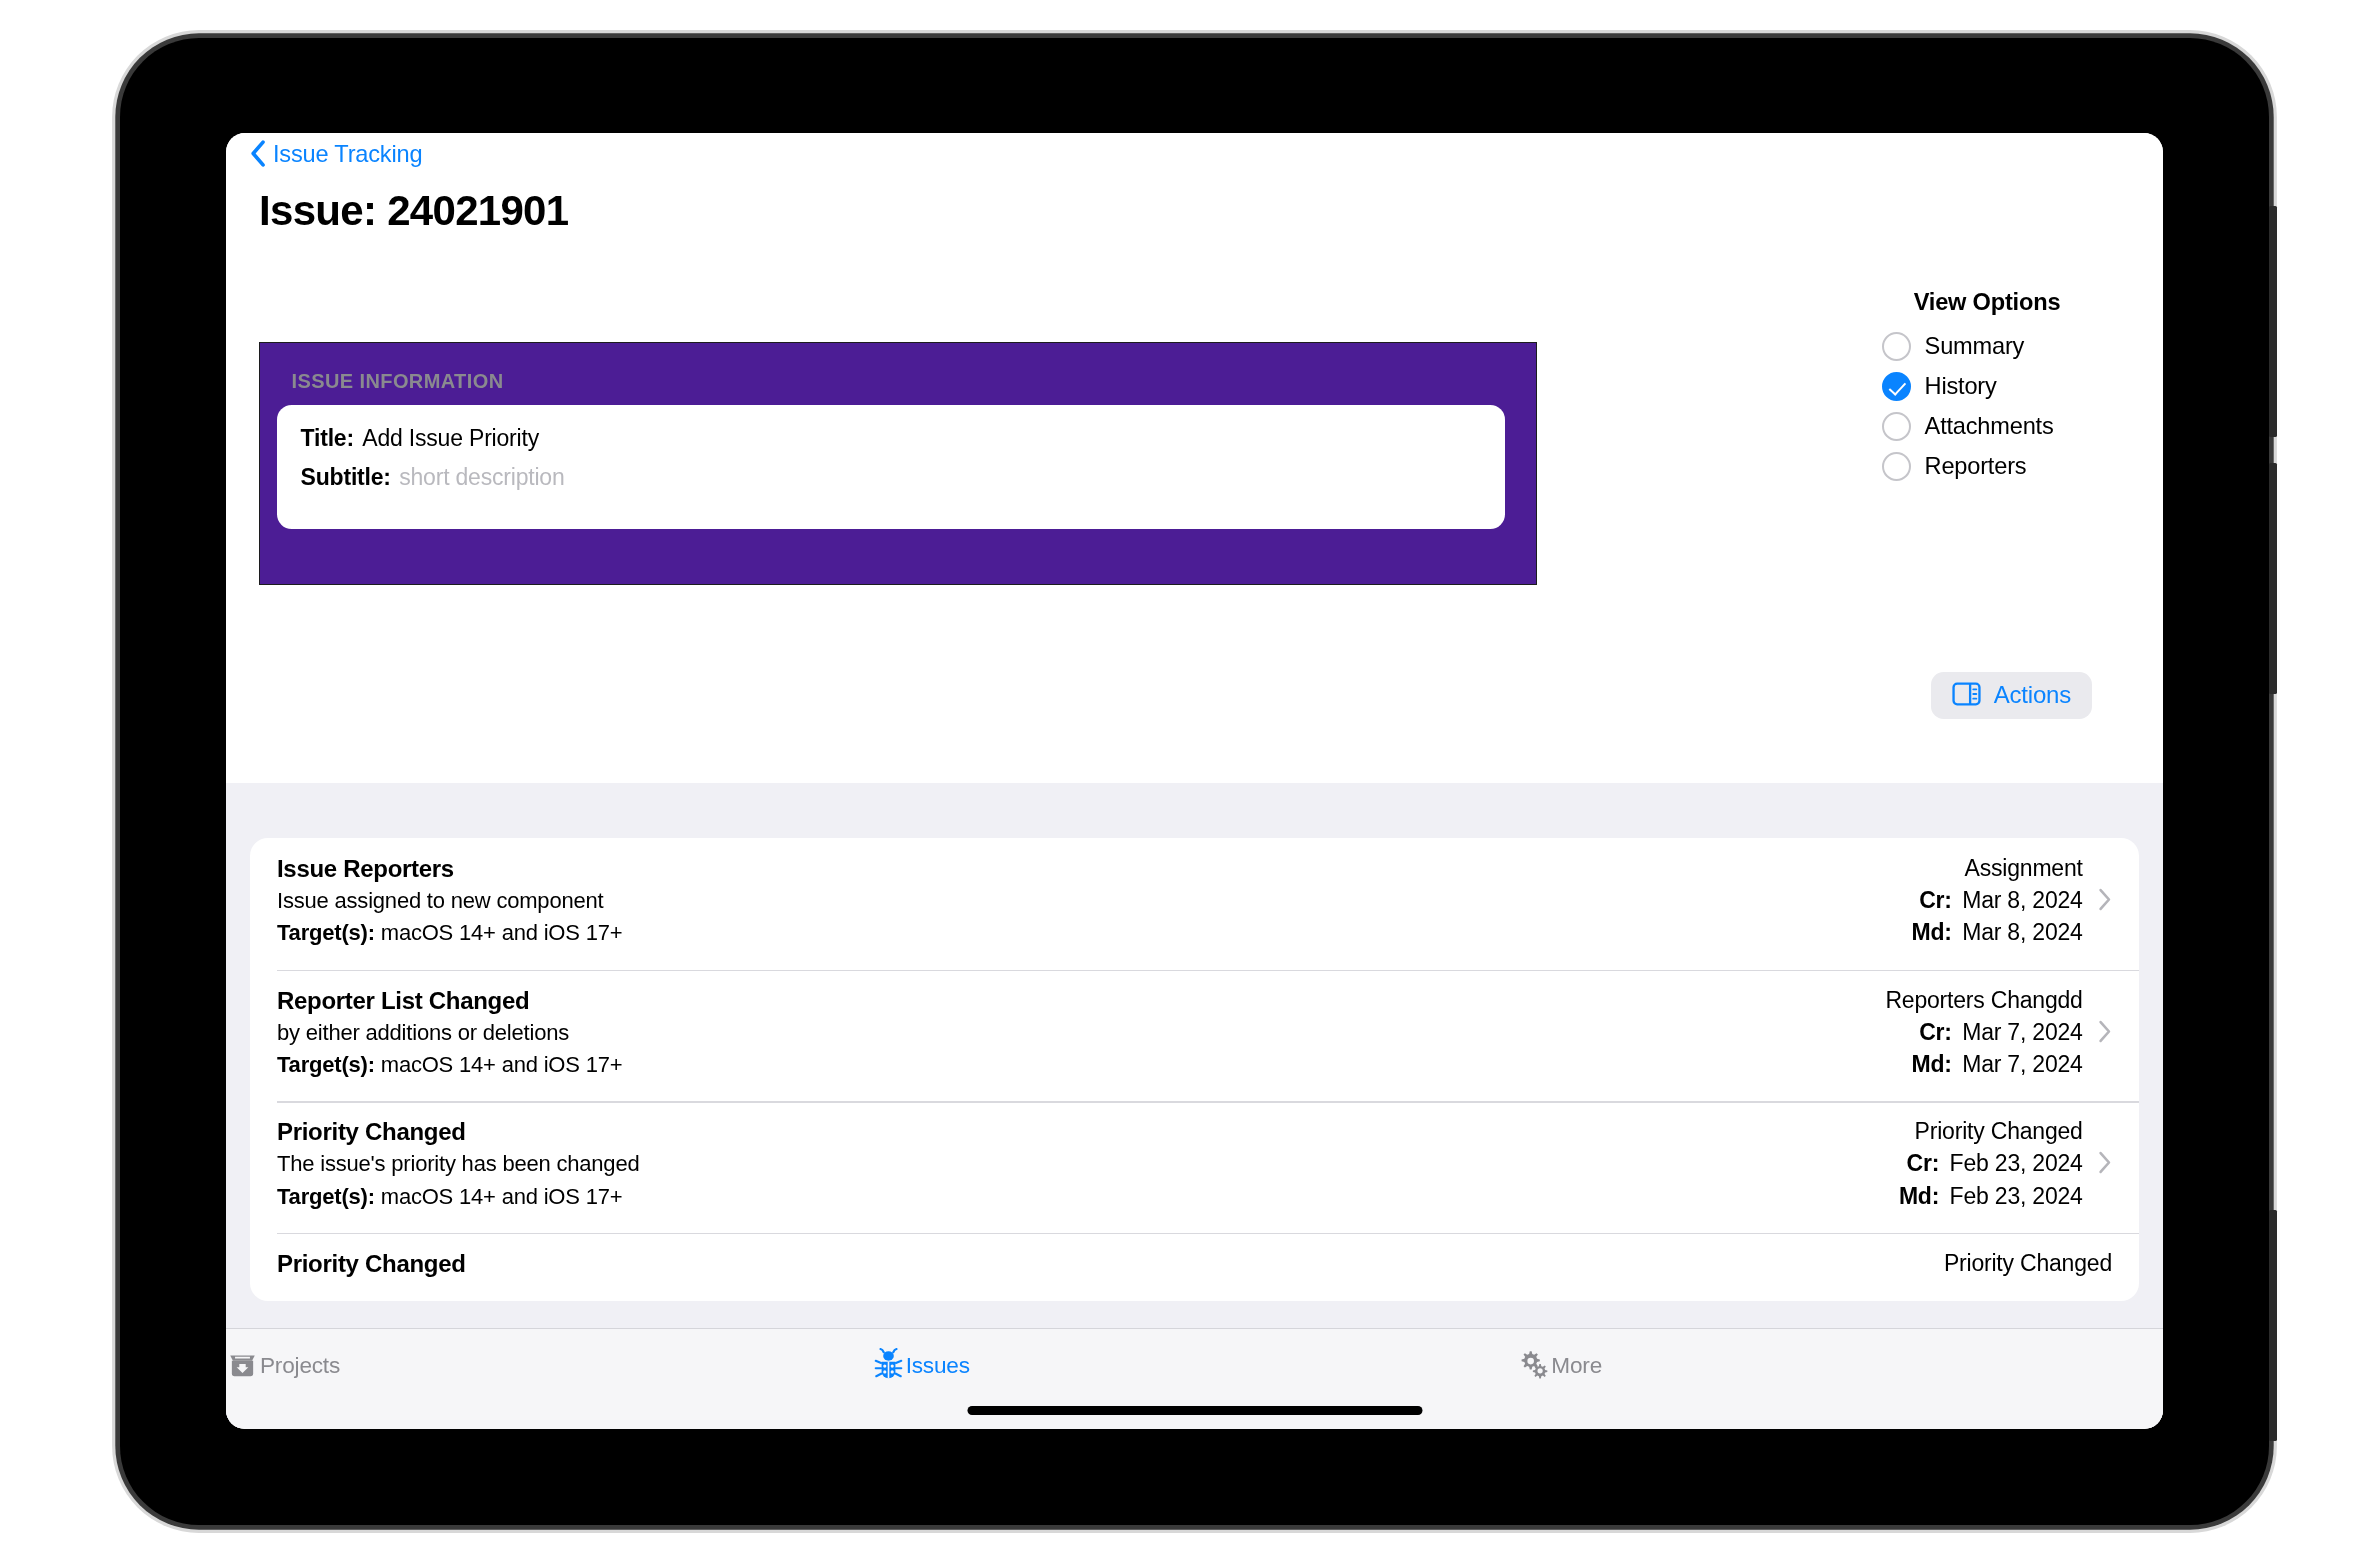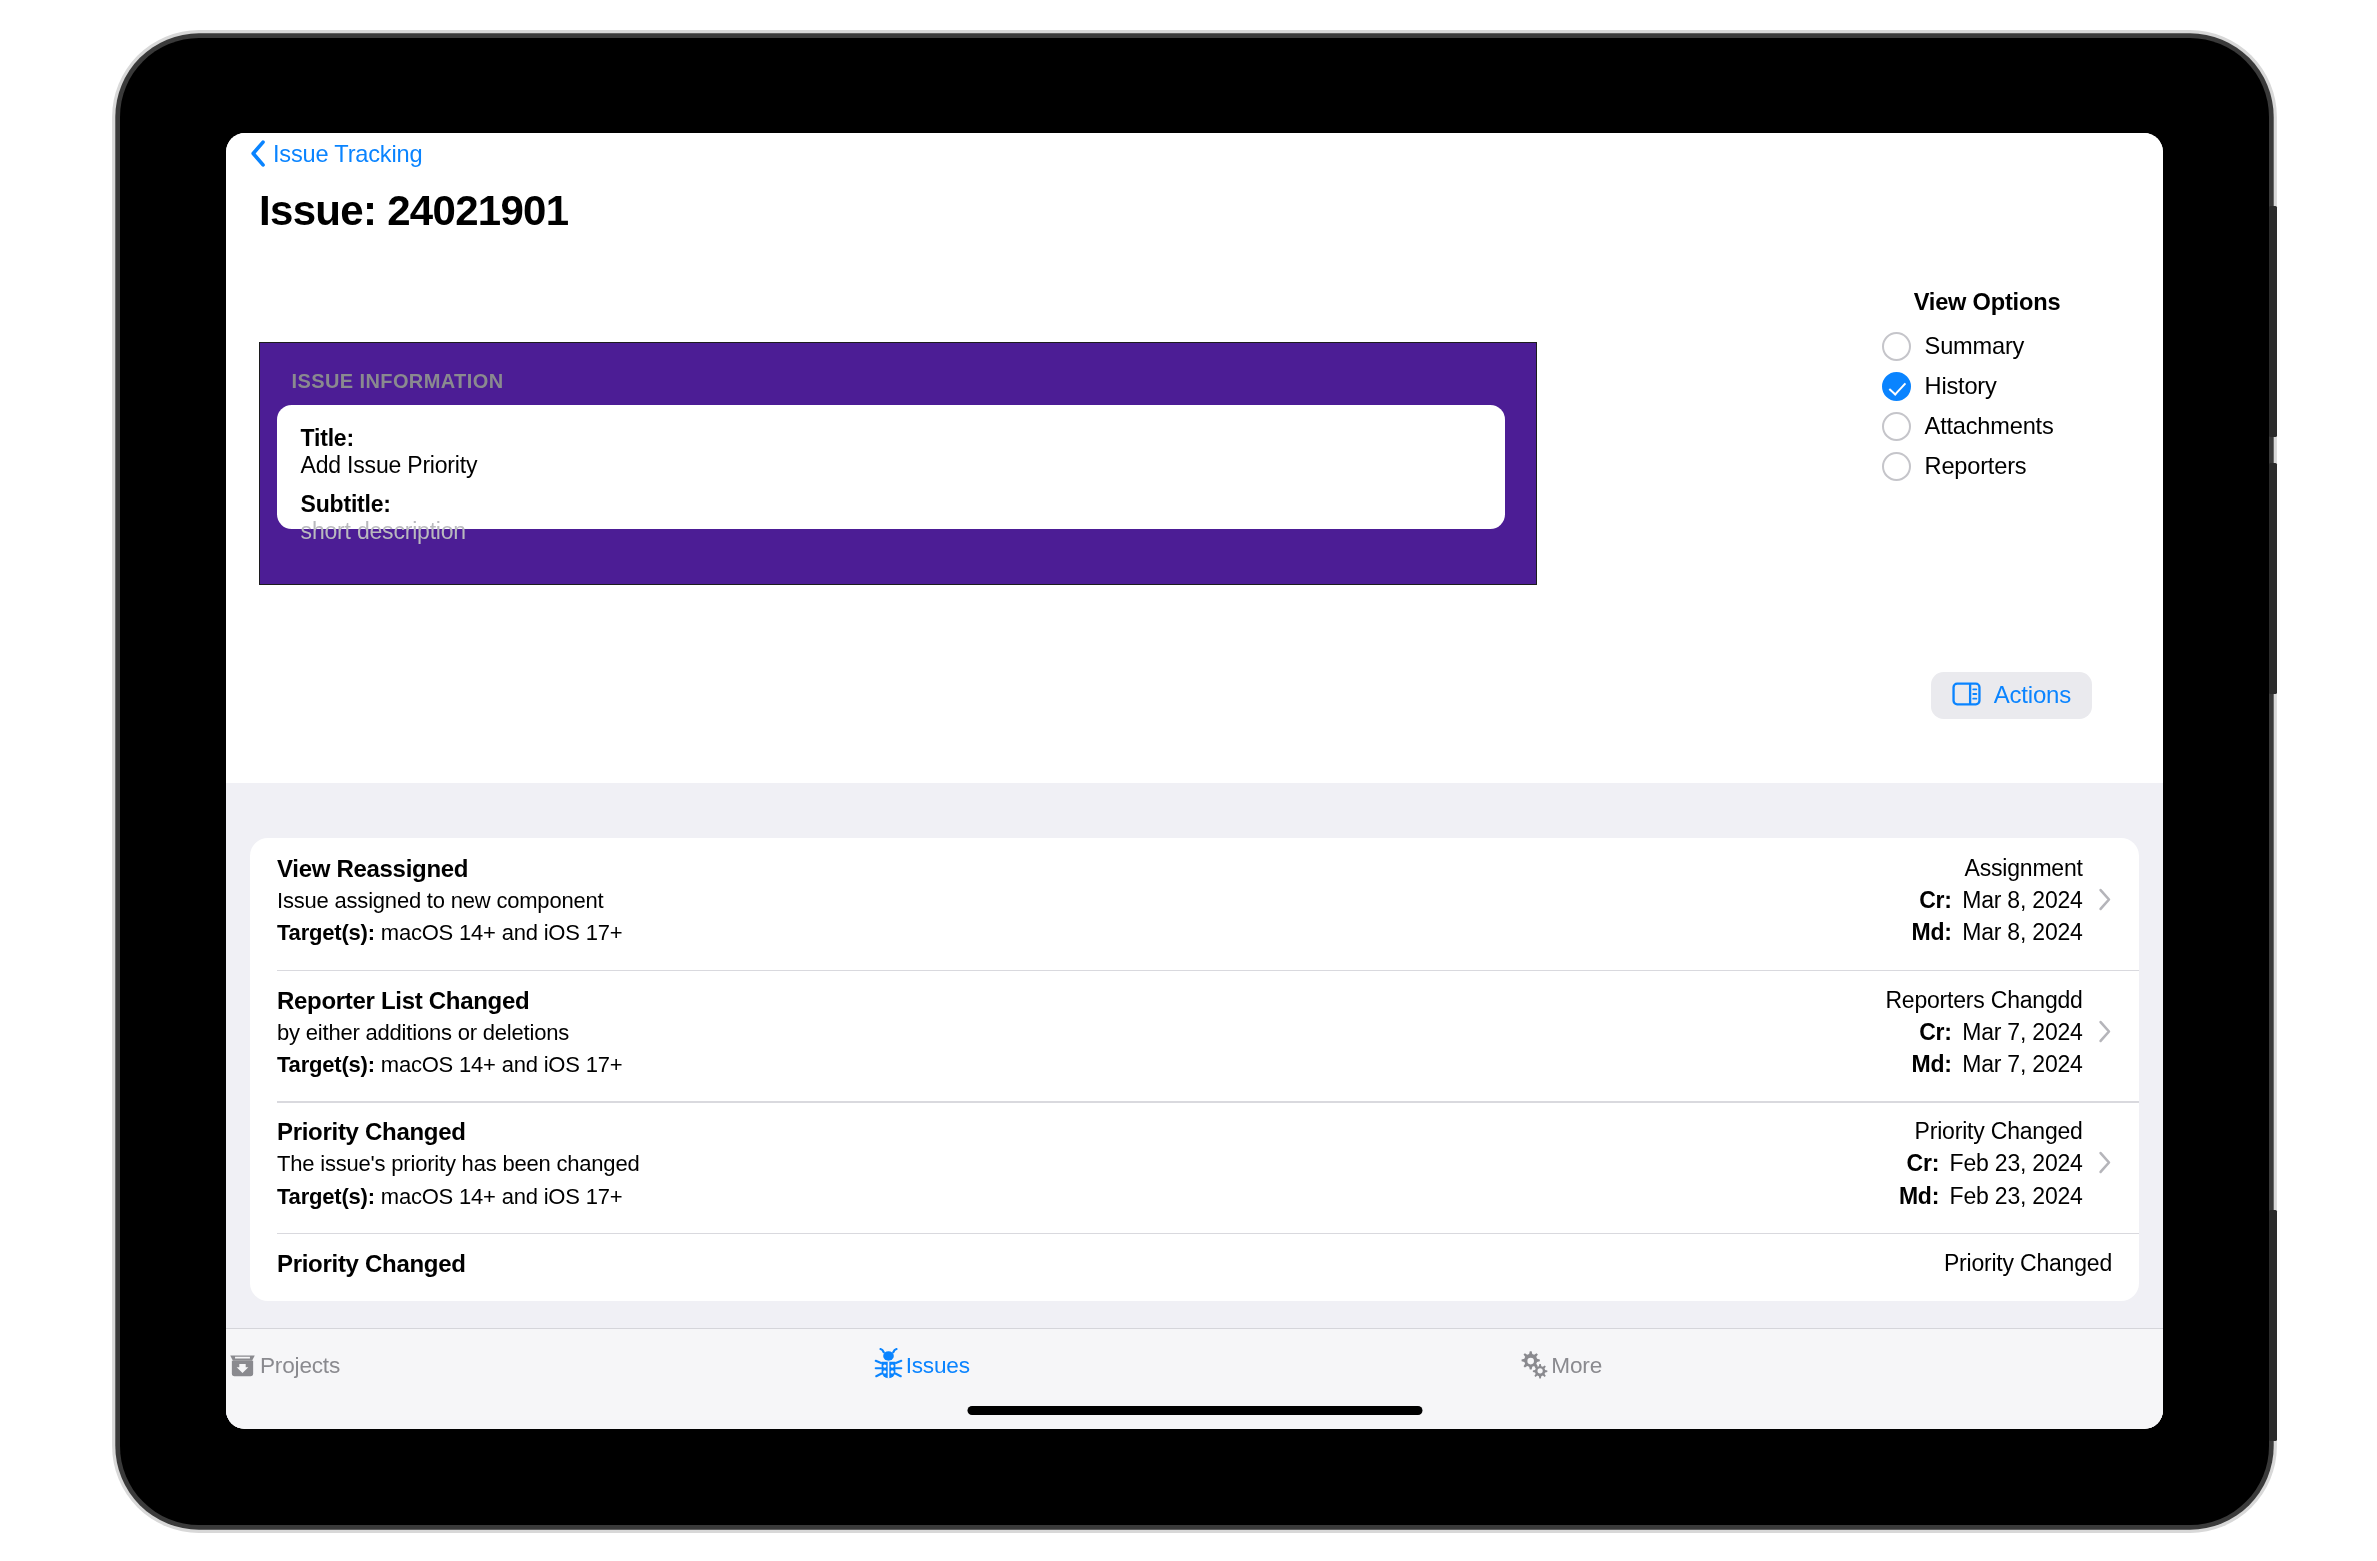--- a/index.html
+++ b/index.html
@@ -131,21 +131,20 @@
     width: 1228px; height: 124px;
     background: #ffffff;
     border-radius: 14.7px;
     padding: 20px 0 0 23.6px;
   }
   .field-row {
     display: flex; align-items: baseline;
     font-size: 23px;
     margin-bottom: 11.5px;
     letter-spacing: -0.2px;
-    flex-direction: column;
   }
   .field-label { font-weight: 700; color: #000; margin-right: 8.4px; }
   .field-value { color: #000; }
   .field-value.placeholder { color: #b9b9be; }
 
   
   #view-options {
     position: absolute;
     right: 71px; top: 156px;
     width: 210px;
@@ -387,21 +386,21 @@
       </span>
       <span id="actions-label">Actions</span>
     </div>
   </div>
 
   <div id="history-area">
     <div id="history-card">
 
       <div class="history-row">
         <div class="row-left">
-          <div class="row-title">View Reassigned</div>
+          <div class="row-title">Issue Reporters</div>
           <div class="row-desc">Issue assigned to new component</div>
           <div class="row-targets">
             <b>Target(s):</b>
             <span>macOS 14+ and iOS 17+</span>
           </div>
         </div>
         <div class="row-right">
           <div class="row-meta">
             <div class="meta-category">Assignment</div>
             <div class="meta-date">

